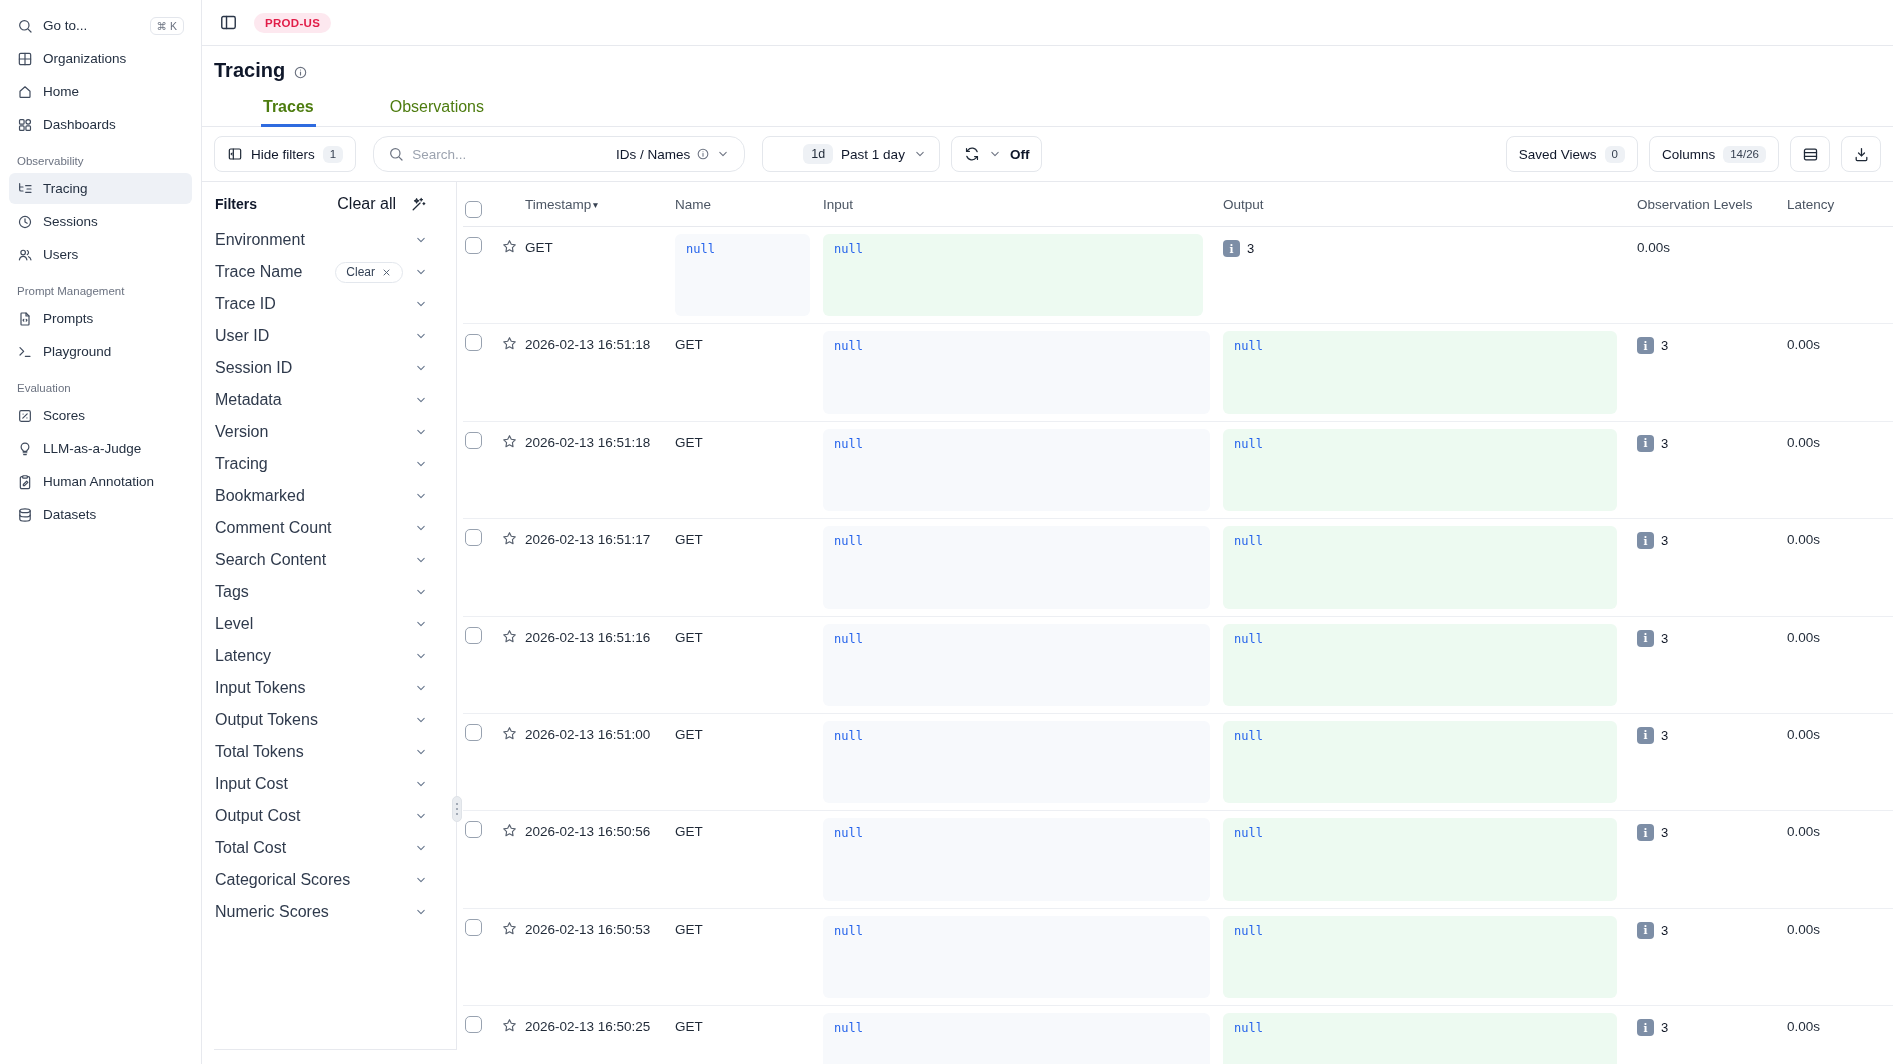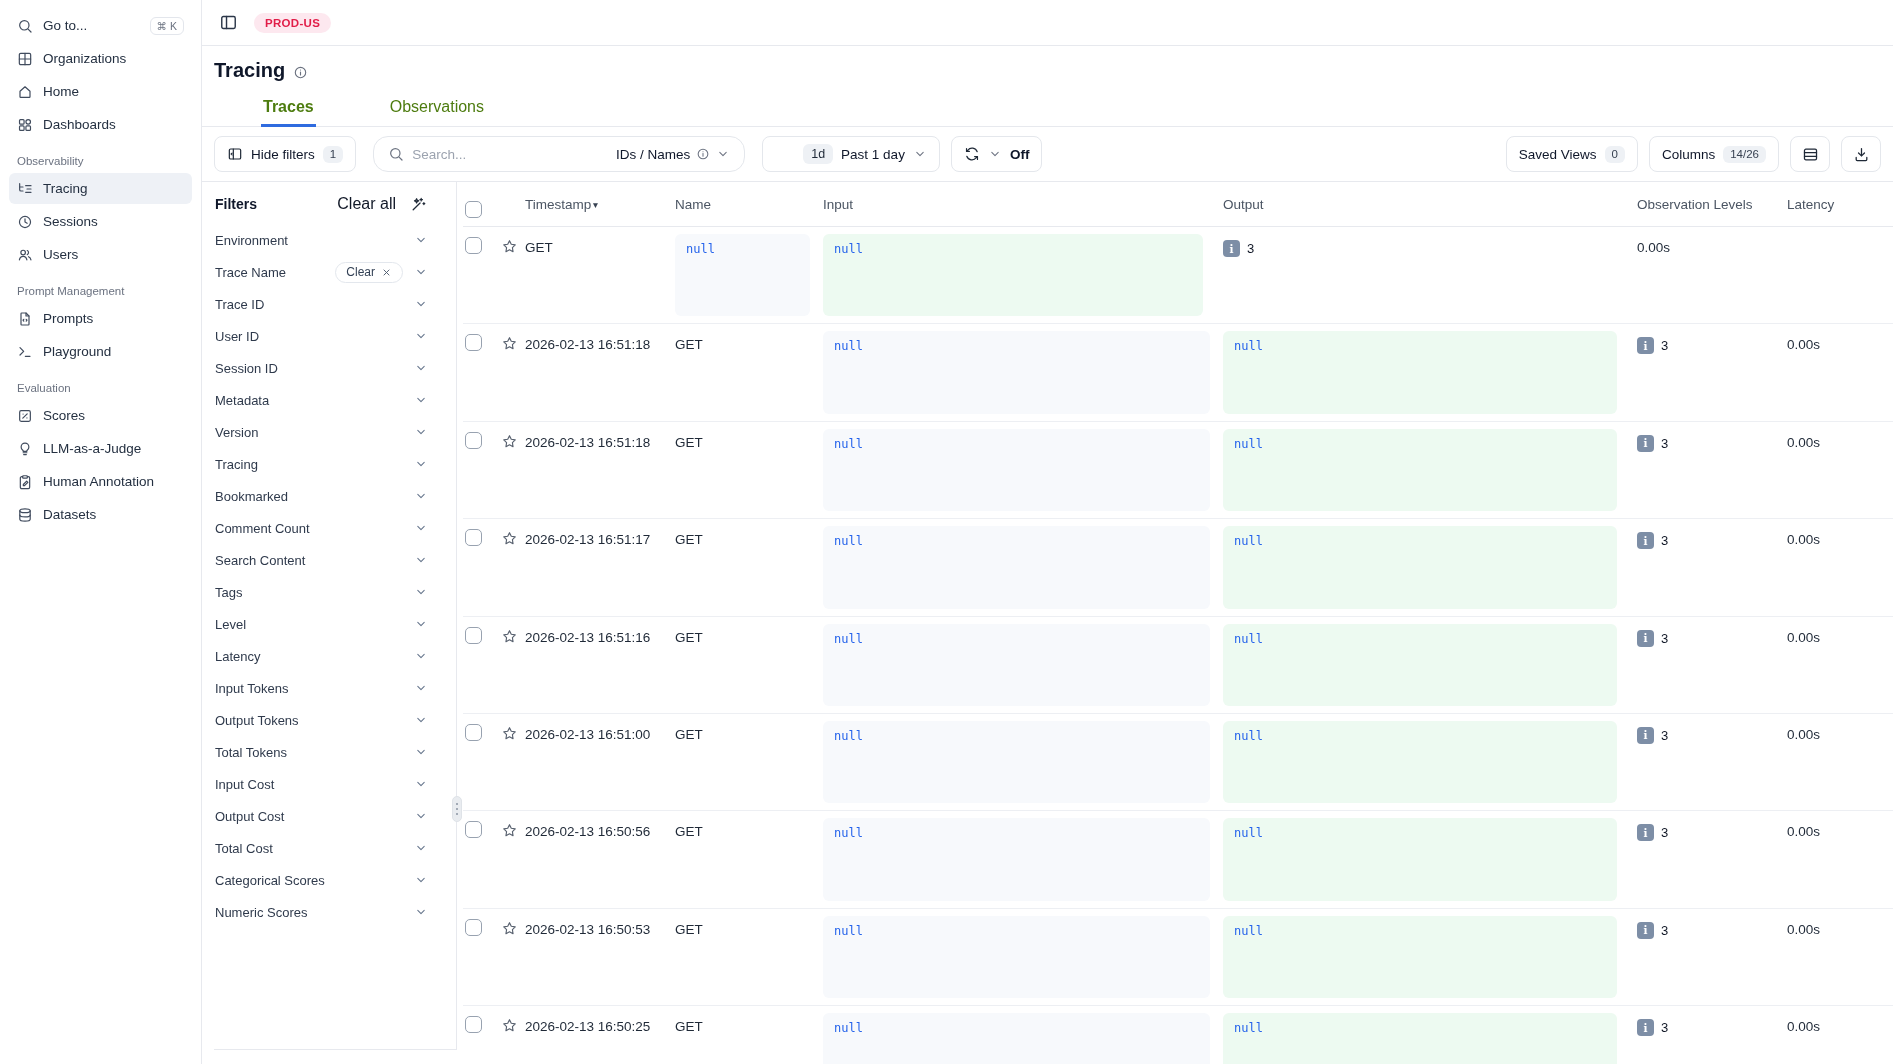--- a/index.html
+++ b/index.html
@@ -61,21 +61,21 @@
   .icon-btn svg{width:17px;height:17px;}
 
   
   .content{flex:1;display:flex;min-height:0;border-top:1px solid var(--border);padding-left:12px;}
   .filters-panel{width:243px;min-width:243px;border-right:1px solid var(--border);border-bottom:1px solid var(--border);margin-bottom:14px;position:relative;padding-right:27px;}
   .filters-head{display:flex;align-items:center;height:42px;padding:2px 2px 0 1px;}
   .filters-title{font-size:14px;font-weight:600;color:#0f172a;}
   .clear-all{margin-left:auto;font-size:16px;color:#111827;cursor:pointer;}
   .wand{margin-left:14px;color:#1f2937;width:17px;height:17px;cursor:pointer;}
   .filter-row{height:32px;display:flex;align-items:center;padding:0 1px;cursor:pointer;}
-  .filter-label{font-size:13px;color:#2f3a4c;}
+  .filter-label{font-size:16px;color:#2f3a4c;}
   .filter-right{margin-left:auto;display:flex;align-items:center;gap:11px;}
   .filter-chip{display:flex;align-items:center;gap:6px;border:1px solid #e3e7ed;border-radius:999px;padding:2.5px 10px;font-size:12px;color:#334155;background:#fff;}
   .filter-chip .ic{width:11px;height:11px;color:#475569;}
   .filter-row .chev{color:#64748b;}
   .grip{position:absolute;right:-6px;top:614px;width:10px;height:26px;border-radius:5px;background:#e9ecf0;border:1px solid #dfe3e8;display:flex;flex-direction:column;align-items:center;justify-content:center;gap:2.5px;cursor:col-resize;}
   .grip i{width:2.5px;height:2.5px;border-radius:50%;background:#8a94a3;}
 
   
   .table{flex:1;display:flex;flex-direction:column;min-width:0;overflow:hidden;padding-left:6px;}
   .tgrid{display:grid;grid-template-columns:38px 24px 150px 148px 400px 414px 150px 106px 1fr;}

